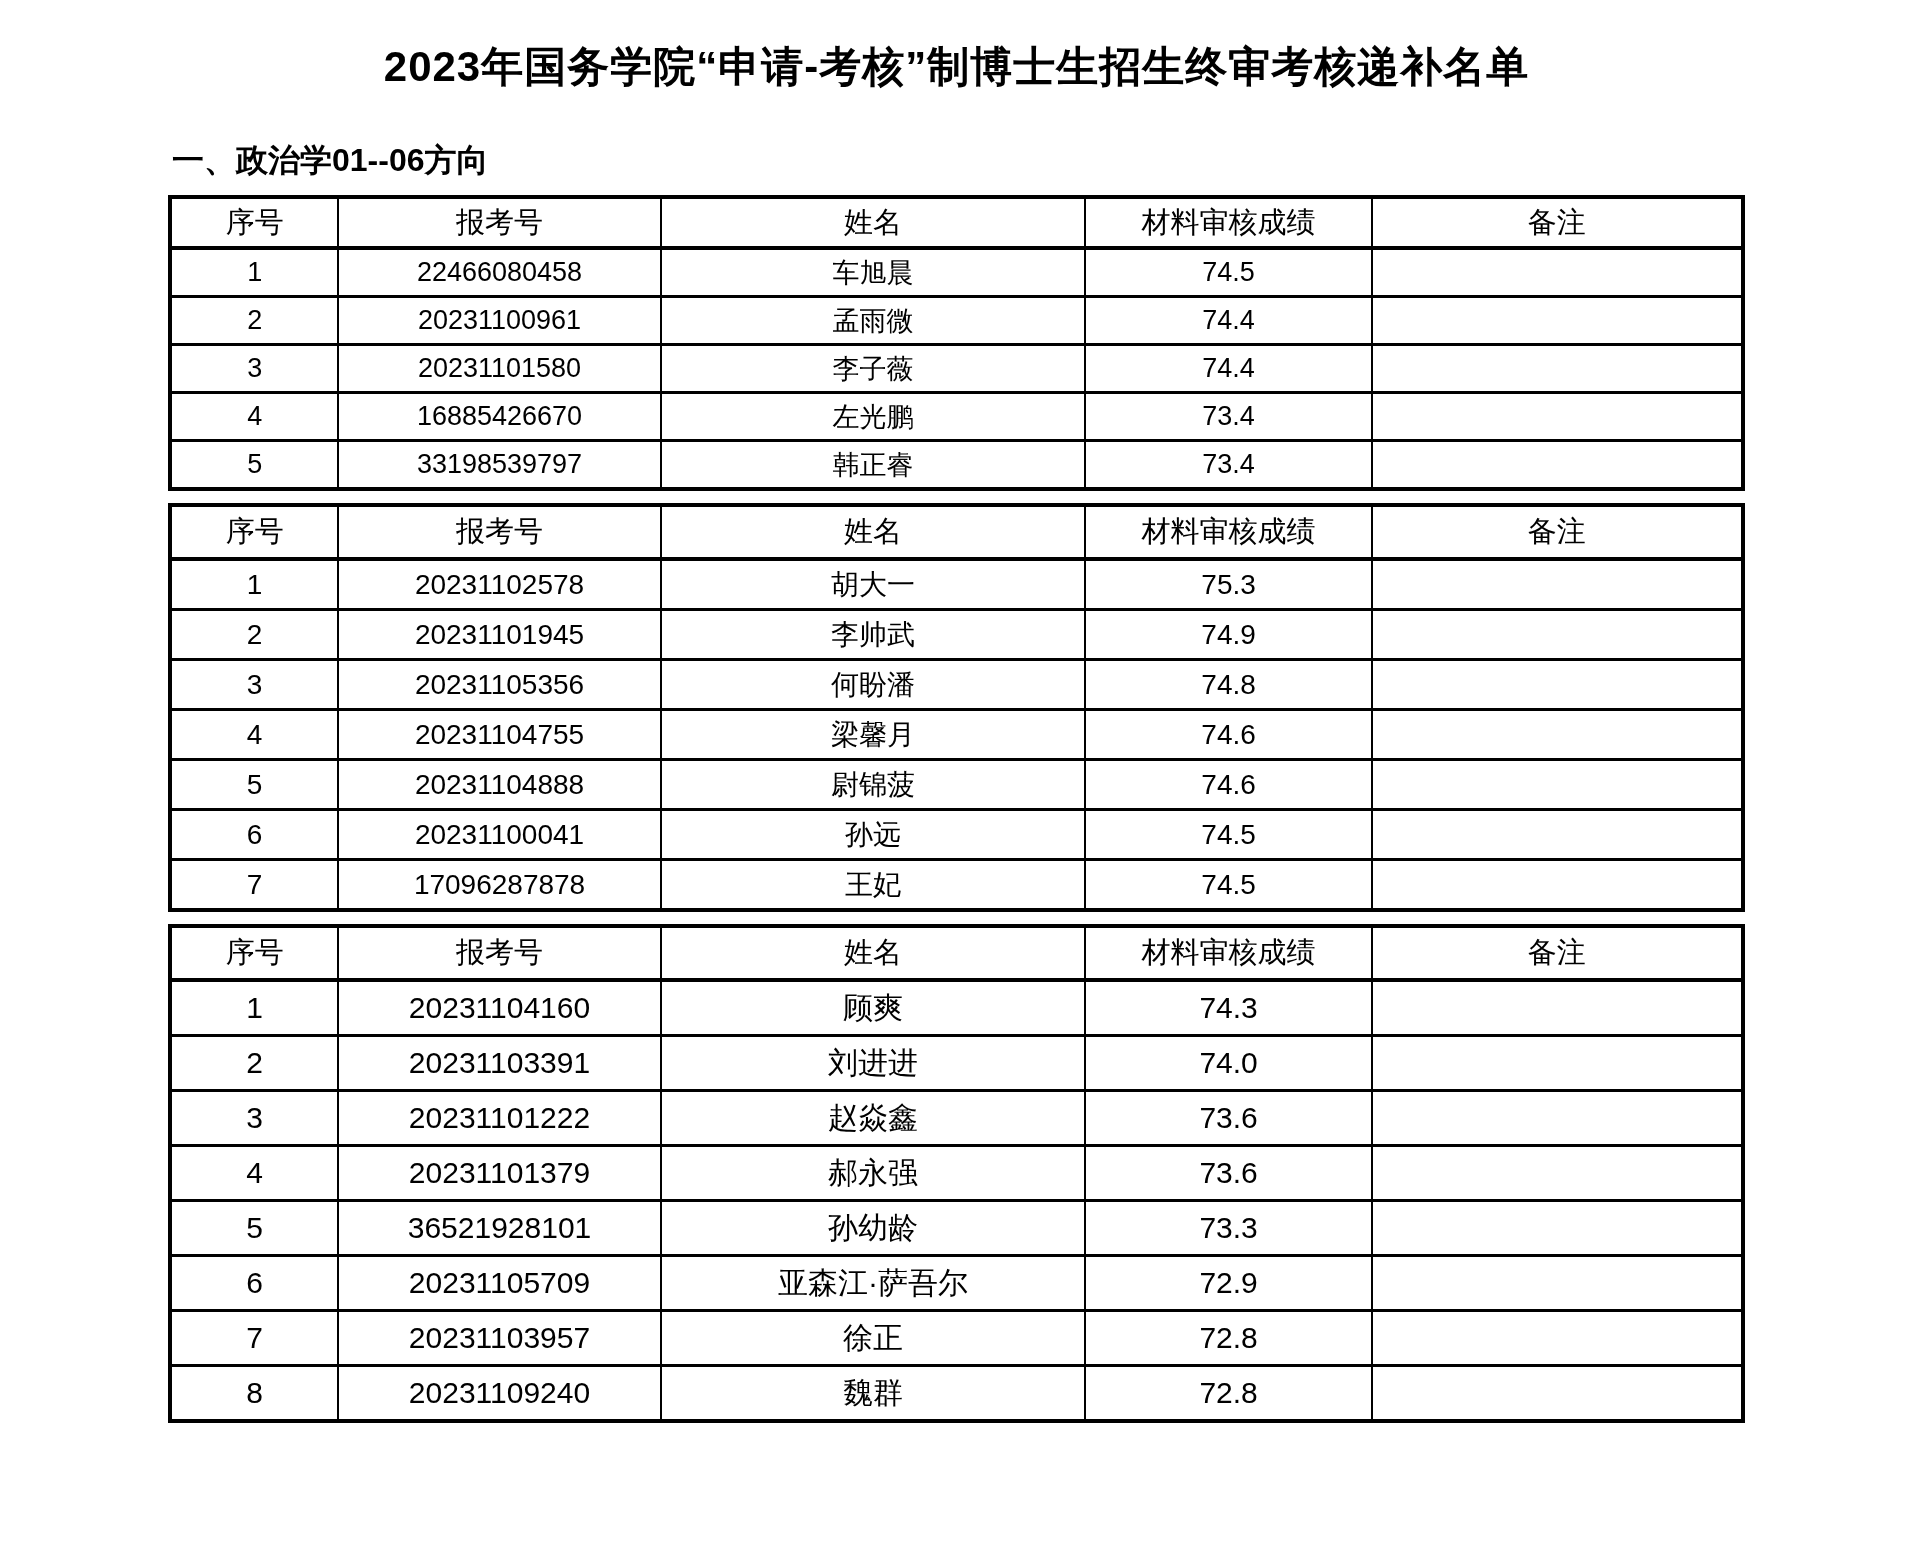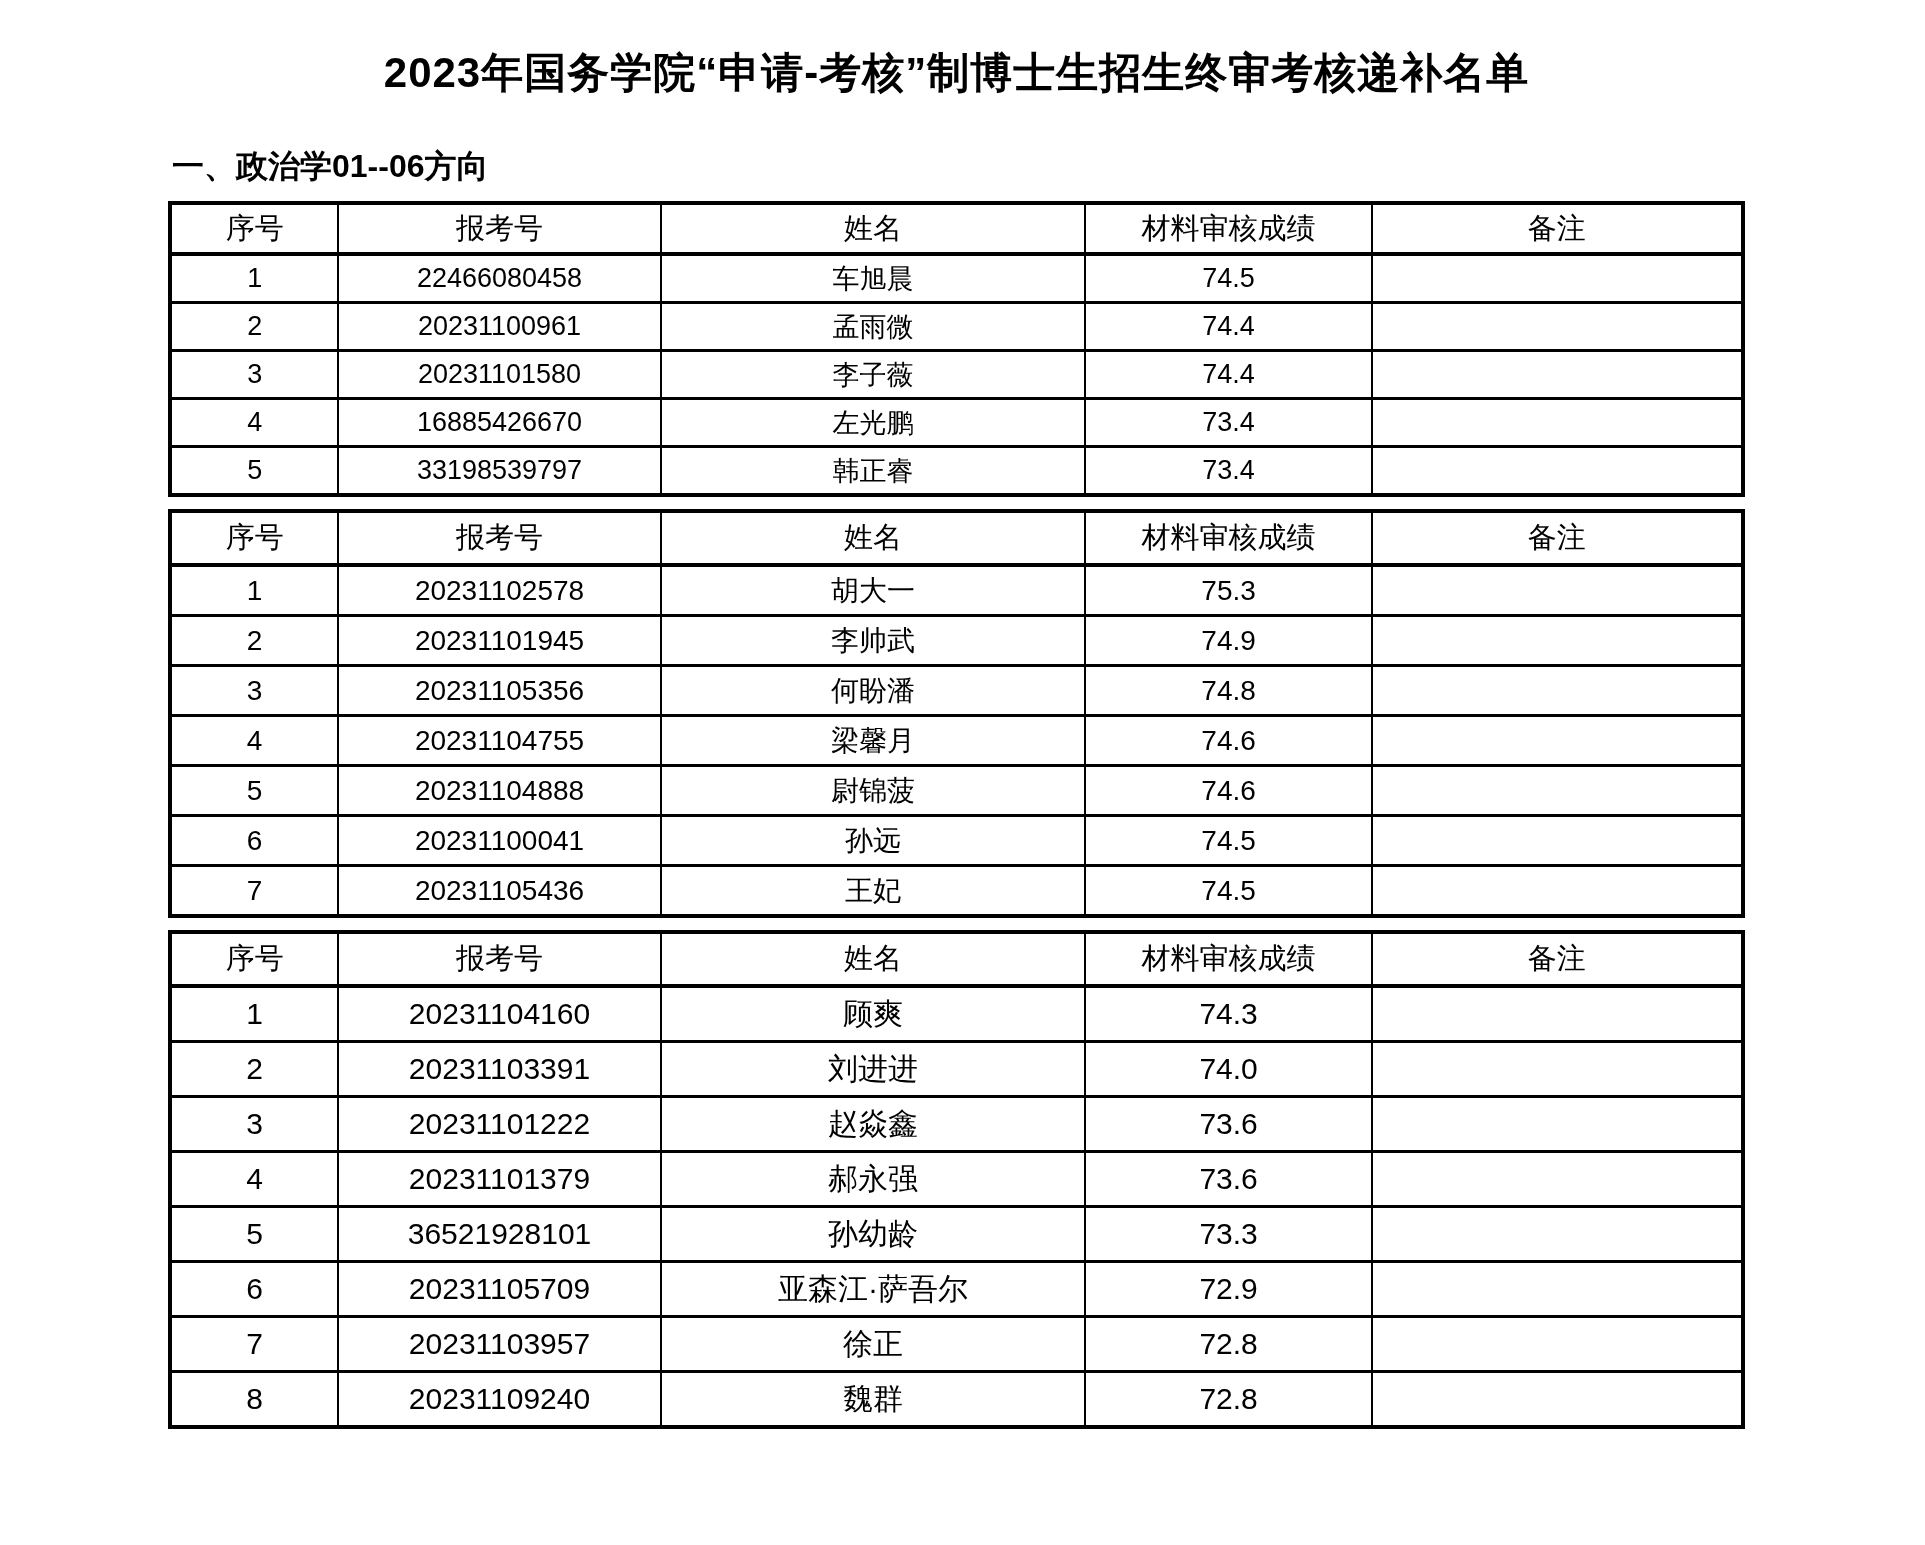--- a/index.html
+++ b/index.html
@@ -16,21 +16,21 @@
     background: #ffffff;
     box-sizing: border-box;
     padding: 30px 180px 0 168px;
     overflow: hidden;
   }
   .page-title {
     text-align: center;
     font-size: 42px;
     font-weight: bold;
     letter-spacing: 1px;
-    margin: 18px 0 0 0;
+    margin: 12px 0 0 0;
     line-height: 1.2;
   }
   .section-heading {
     font-size: 32px;
     font-weight: bold;
     margin: 56px 0 16px 4px;
     line-height: 1.15;
   }
   .section-heading.first {
     margin-top: 50px;
@@ -193,21 +193,21 @@
         </tr>
         <tr>
           <td>6</td>
           <td>20231100041</td>
           <td>孙远</td>
           <td>74.5</td>
           <td></td>
         </tr>
         <tr>
           <td>7</td>
-          <td>20231105436</td>
+          <td>17096287878</td>
           <td>王妃</td>
           <td>74.5</td>
           <td></td>
         </tr>
       </tbody>
     </table>
   </section>
 
   <section>
     <table class="roster-table t3">

